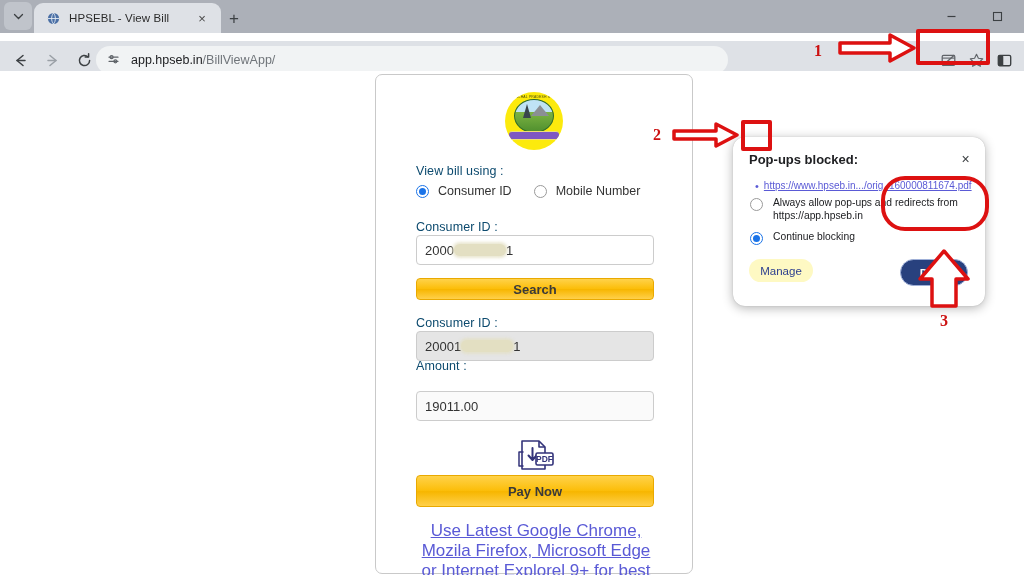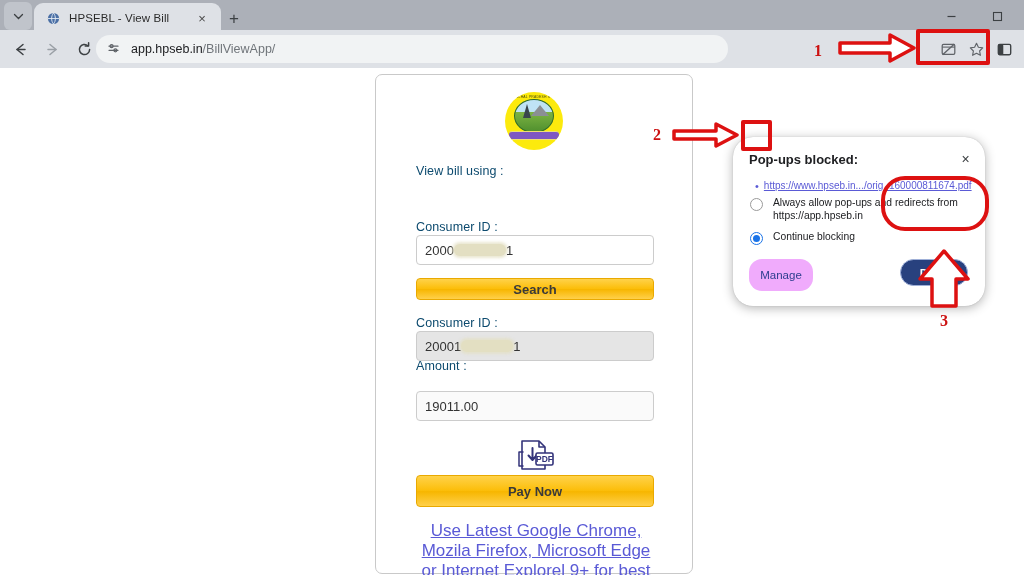--- a/index.html
+++ b/index.html
@@ -52,21 +52,21 @@
   }
   .wc {
     position: absolute; top: 0; width: 46px; height: 33px;
     display: flex; align-items: center; justify-content: center;
     color: #3c4043;
   }
   .wc-min { right: 50px; }
   .wc-max { right: 4px; }
 
   .toolbar {
-    position: absolute; left: 0; top: 30px; width: 1024px; height: 38px;
+    position: absolute; left: 0; top: 41px; width: 1024px; height: 38px;
     background: #dee1e6;
   }
   .nav-btn {
     position: absolute; top: 7px; width: 24px; height: 24px;
     display: flex; align-items: center; justify-content: center;
   }
   .nav-back { left: 8px; }
   .nav-fwd  { left: 40px; }
   .nav-reload { left: 72px; }
 
@@ -178,21 +178,21 @@
 
   .footer-link {
     position: absolute; left: 38px; top: 446px; width: 244px;
     text-align: center; font-size: 17px; line-height: 20px;
     color: #5a5ad6; text-decoration: underline;
   }
 
   
   .popup {
     position: absolute; left: 733px; top: 66px; width: 252px; height: 169px;
-    background: #ffffff; border-radius: 20px;
+    background: #ffffff; border-radius: 12px;
     box-shadow: 0 2px 11px rgba(0,0,0,.30), 0 0 1px rgba(0,0,0,.25);
     overflow: hidden;
   }
   .popup-title {
     position: absolute; left: 16px; top: 15px;
     font-size: 13px; font-weight: bold; color: #202124;
   }
   .popup-close {
     position: absolute; right: 11px; top: 13px; width: 17px; height: 17px;
     display: flex; align-items: center; justify-content: center;
@@ -211,22 +211,22 @@
     position: absolute; display: flex; align-items: flex-start;
   }
   .popup-opt .radio { margin-top: 1px; }
   .popup-opt-lbl {
     margin-left: 10px; font-size: 10.3px; color: #202124; line-height: 12.5px;
   }
   .opt-allow { left: 17px; top: 60px; width: 230px; }
   .opt-block { left: 17px; top: 94px; width: 230px; }
 
   .btn-manage {
-    position: absolute; left: 16px; top: 122px; width: 64px; height: 32px;
-    border-radius: 13px; background: #f0abfc;
+    position: absolute; left: 16px; top: 122px; width: 64px; height: 23px;
+    border-radius: 13px; background: #fef9c3;
     display: flex; align-items: center; justify-content: center;
     font-size: 11.5px; color: #2c3e8f;
   }
   .btn-done {
     position: absolute; right: 17px; top: 122px; width: 68px; height: 27px;
     border-radius: 14px; background: #28417e;
     border: 1.5px solid #9fb0d8;
     display: flex; align-items: center; justify-content: center;
     font-size: 11.5px; font-weight: bold; color: #ffffff;
   }
@@ -344,20 +344,26 @@
           <div class="logo-inner">
             <div class="logo-mtn"></div>
             <div class="logo-tower"></div>
           </div>
           <div class="logo-band"></div>
         </div>
       </div>
 
       <div class="fld-label" style="left:40px; top:89px;">View bill using :</div>
 
+      <div class="radio-row">
+        <span class="radio on"></span>
+        <span class="radio-lbl">Consumer ID</span>
+        <span class="radio"></span>
+        <span class="radio-lbl">Mobile Number</span>
+      </div>
 
       <div class="fld-label" style="left:40px; top:145px;">Consumer ID :</div>
       <div class="input" style="top:160px;">
         <span class="txt">2000</span>
           <span class="redact"></span>
           <span class="txt">1</span>
       </div>
 
       <div class="btn-yellow" style="top:203px;">Search</div>
 

